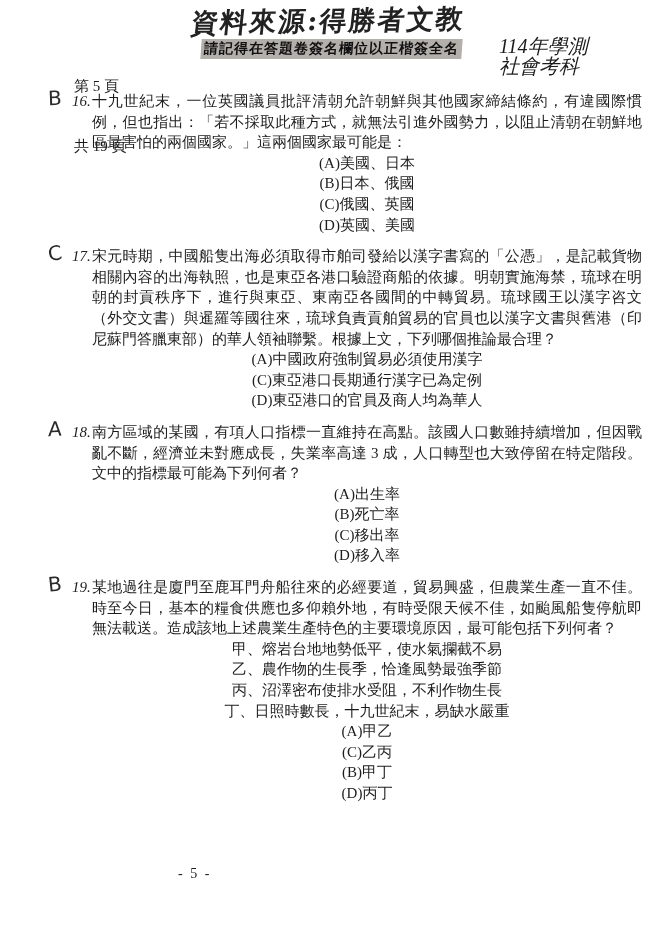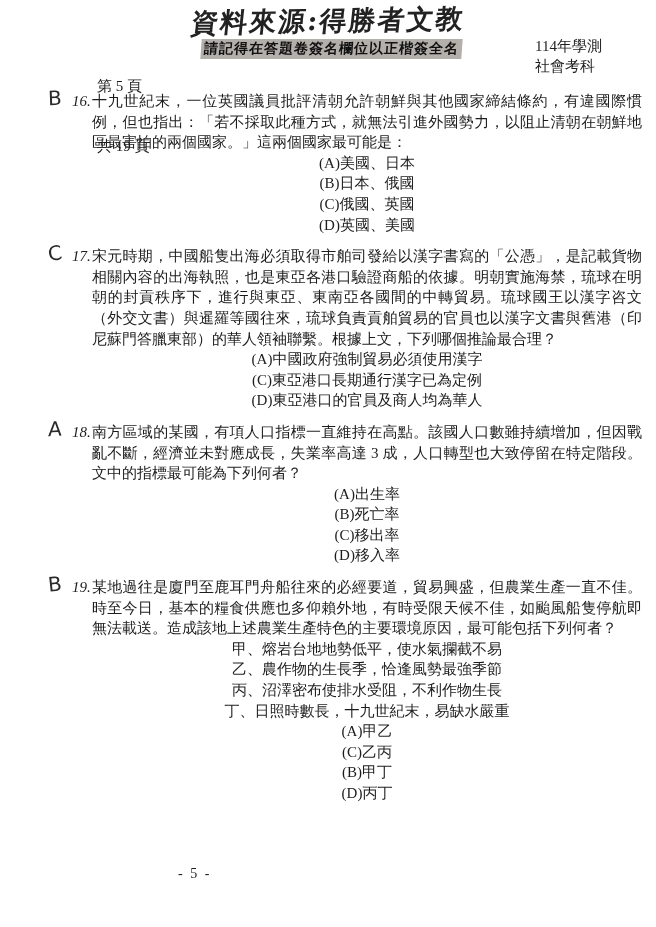--- a/index.html
+++ b/index.html
@@ -27,43 +27,43 @@
     letter-spacing: 2px;
     white-space: nowrap;
   }
   .page-info {
     position: absolute;
     top: 36px;
     left: 74px;
     font-size: 15px;
     line-height: 20px;
     white-space: pre;
-    margin-left: 23px;
   }
   .notice {
     position: absolute;
     top: 39px;
     left: 201px;
     font-size: 14px;
     font-weight: bold;
     line-height: 18px;
     padding: 1px 3px;
     background: #b3b0ab;
     color: #111;
     transform: skewX(-4deg);
     letter-spacing: 1px;
     white-space: nowrap;
   }
   .exam-info {
     position: absolute;
     top: 36px;
-    left: 535px;
-    font-size: 15px;
+    left: 499px;
+    font-size: 20px;
     line-height: 20px;
     white-space: nowrap;
+    font-style: italic;
   }
   
   .questions {
     position: absolute;
     top: 91px;
     left: 45px;
     right: 14px;
   }
   .question {
     position: relative;

